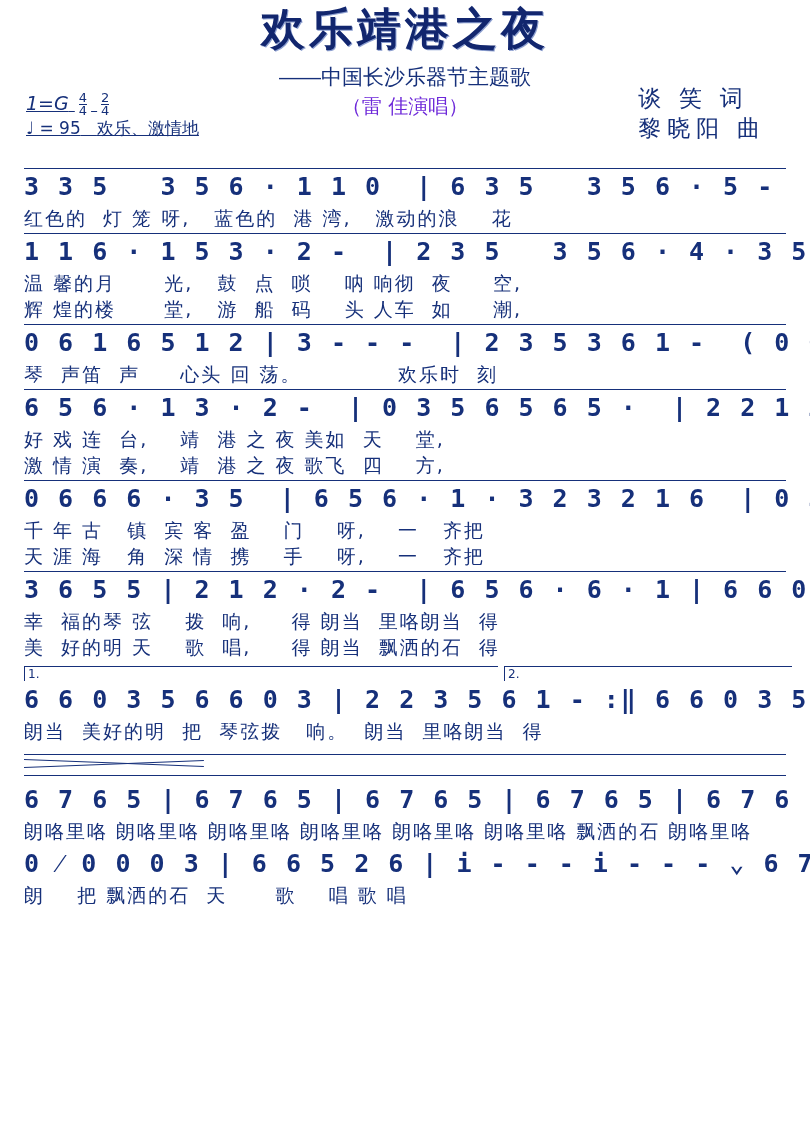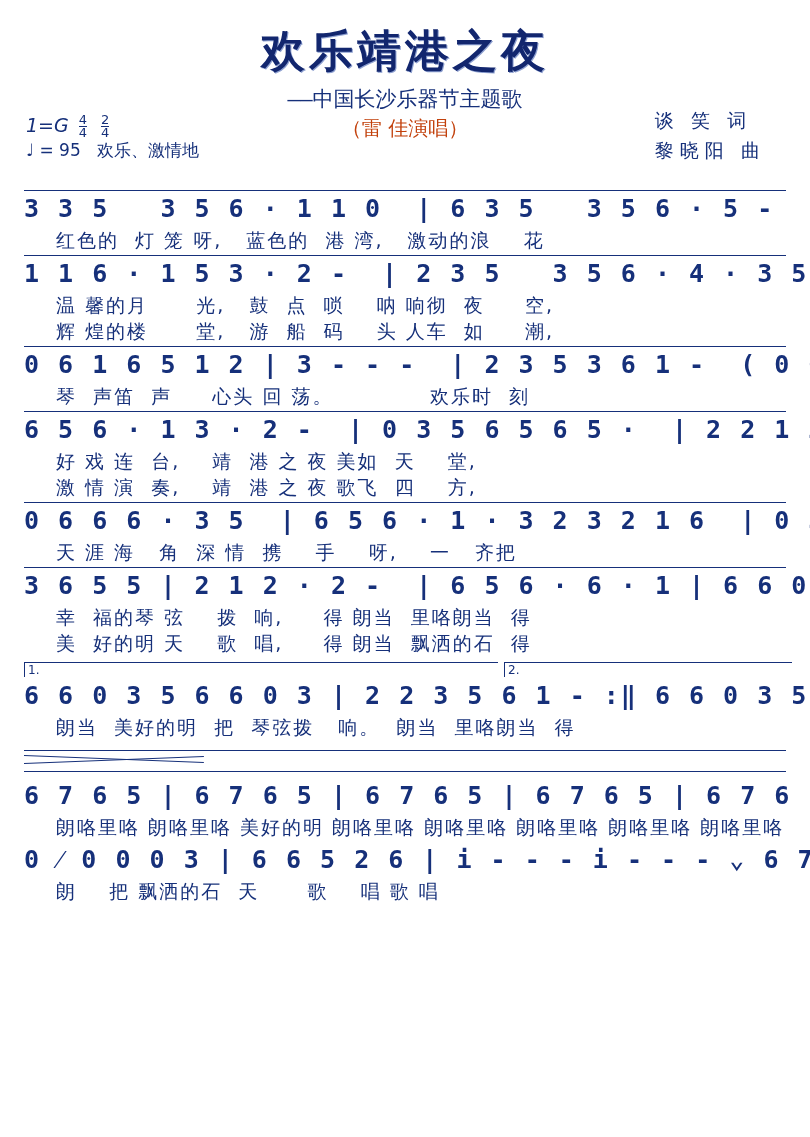--- a/index.html
+++ b/index.html
@@ -14,51 +14,51 @@
   .sheet{position:relative;width:810px;height:1137px;}
 
   
   .title{
     text-align:center;
     font-family:"DejaVu Sans", sans-serif;
     font-weight:bold;
     font-size:44px;
     letter-spacing:4px;
     color:#12266e;
-    margin-top:22px;
     text-shadow:1px 1px 0 #8ea0d0;
   }
   .subtitle{
     text-align:center;
     font-size:21px;
     color:#16307a;
     margin-top:4px;
-    font-family:Liberation Mono, monospace;
+    font-family:Liberation Sans, sans-serif;
   }
   .performer{
     text-align:center;
     font-size:20px;
-    color:#c2410c;
+    color:#6d28d9;
     margin-top:2px;
     font-family:"DejaVu Sans", sans-serif;
   }
   .credits{
     position:absolute;
     right:44px;top:84px;
-    font-size:19px;
+    font-size:23px;
     line-height:30px;
-    font-family:Liberation Sans, sans-serif;
+    font-family:Liberation Serif, serif;
     color:#16307a;
     letter-spacing:6px;
   }
   .meta{
     position:absolute;
     left:26px;top:92px;
     font-family:"DejaVu Sans", sans-serif;
     color:#16307a;
+    text-decoration:underline;
   }
   .meta .keyline{font-size:19px;font-style:italic;}
   .meta .frac{
     display:inline-block;
     vertical-align:middle;
     font-size:13px;
     line-height:12px;
     text-align:center;
     margin:0 4px;
     font-style:normal;
@@ -76,21 +76,20 @@
     letter-spacing:2px;
     color:#16307a;
     white-space:pre;
   }
   .lyrline{
     font-family:"DejaVu Sans", sans-serif;
     font-size:19px;
     letter-spacing:2px;
     color:#16307a;
     white-space:pre;
-    margin-left:32px;
   }
   .block{margin:0 24px 2px 24px;}
   .block .numline{height:36px;line-height:36px;}
   .block .lyrline{height:26px;line-height:26px;}
 
   .repeat-brackets{
     position:relative;
     margin:6px 24px 0 24px;
     height:16px;
   }
@@ -191,20 +190,21 @@
     </div>
 
     <div class="block">
       <div class="numline rowline">6 5 6 · 1 3 · 2 -  | 0 3 5 6 5 6 5 ·  | 2 2 1 2 5 3 · 5 -</div>
       <div class="lyrline">好 戏 连  台,    靖  港 之 夜 美如  天    堂,</div>
       <div class="lyrline">激 情 演  奏,    靖  港 之 夜 歌飞  四    方,</div>
     </div>
 
     <div class="block">
       <div class="numline rowline">0 6 6 6 · 3 5  | 6 5 6 · 1 · 3 2 3 2 1 6  | 0 3 5 6 5 ·</div>
+      <div class="lyrline">千 年 古   镇  宾 客  盈    门    呀,    一   齐把</div>
       <div class="lyrline">天 涯 海   角  深 情  携    手    呀,    一   齐把</div>
     </div>
 
     <div class="block">
       <div class="numline rowline">3 6 5 5 | 2 1 2 · 2 -  | 6 5 6 · 6 · 1 | 6 6 0 3 5 6 6 0 1</div>
       <div class="lyrline">幸  福的琴 弦    拨  响,     得 朗当  里咯朗当  得</div>
       <div class="lyrline">美  好的明 天    歌  唱,     得 朗当  飘洒的石  得</div>
     </div>
 
     <div class="repeat-brackets">
@@ -216,21 +216,21 @@
       <div class="numline">6 6 0 3 5 6 6 0 3 | 2 2 3 5 6 1 - :‖ 6 6 0 3 5 6 6 0 1</div>
       <div class="lyrline">朗当  美好的明  把  琴弦拨   响。  朗当  里咯朗当  得</div>
     </div>
 
     <div class="longline"></div>
     <div class="wedge"></div>
     <div class="longline2"></div>
 
     <div class="block">
       <div class="numline">6 7 6 5 | 6 7 6 5 | 6 7 6 5 | 6 7 6 5 | 6 7 6 5 | 6 7 6 5 | 6 7 6 5 | 6 7 6 5</div>
-      <div class="lyrline">朗咯里咯 朗咯里咯 美好的明 朗咯里咯 朗咯里咯 朗咯里咯 朗咯里咯 朗咯里咯</div>
+      <div class="lyrline">朗咯里咯 朗咯里咯 朗咯里咯 朗咯里咯 朗咯里咯 朗咯里咯 飘洒的石 朗咯里咯</div>
     </div>
 
     <div class="block">
       <div class="numline">0 ⁄ 0 0 0 3 | 6 6 5 2 6 | i - - - i - - - ⌄ 6 7 6 5 - - 2 · i - - - i - - -</div>
       <div class="lyrline">朗    把 飘洒的石  天      歌    唱 歌 唱</div>
     </div>
 
   </div>
 
 </div>

